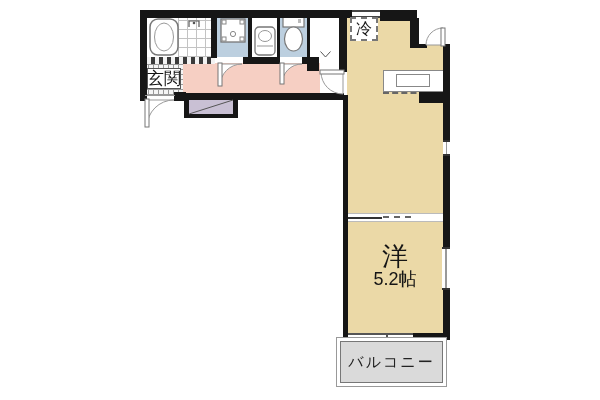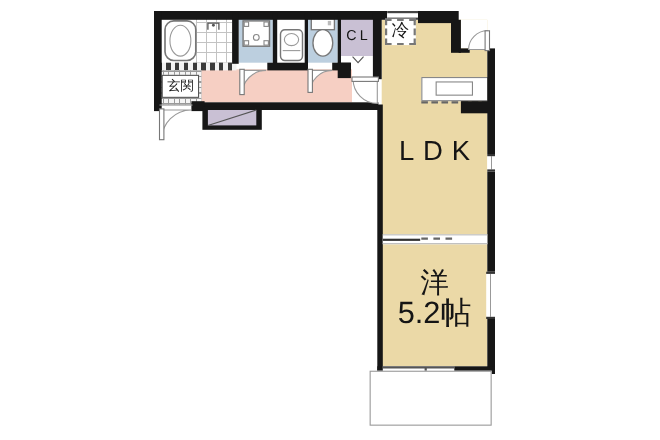--- a/index.html
+++ b/index.html
@@ -83,31 +83,28 @@
     <line x1="3" y1="20" x2="19" y2="20" stroke="#999" stroke-width="1"></line>
   </svg>
 
   <div class="abs floor-blue" style="left:280px;top:12px;width:27px;height:45px;"></div>
   <svg style="left:282px;top:16px;" width="23" height="38" viewBox="0 0 23 38">
     <rect x="1" y="1" width="21" height="10" fill="#fff" stroke="#777" stroke-width="1.2"></rect>
     <rect x="16" y="3" width="3" height="4" fill="#bbb"></rect>
     <ellipse cx="11.5" cy="23" rx="9" ry="12" fill="#fff" stroke="#777" stroke-width="1.2"></ellipse>
   </svg>
 
-  <div class="abs floor-lav center txt" style="left:310px;top:12px;width:29px;height:39px;font-size:13px;letter-spacing:3px;padding-left:3px;">
-    <span>CL</span>
-  </div>
   <div class="abs" style="left:310px;top:51px;width:29px;height:7px;background:#fff;"></div>
   <svg style="left:320px;top:51px;" width="11" height="7" viewBox="0 0 11 7">
     <polyline points="0.5,0.5 5.5,6 10.5,0.5" fill="#fff" stroke="#555" stroke-width="1"></polyline>
   </svg>
 
   <div class="abs kamachi" style="left:143px;top:57px;width:72px;height:7px;"></div>
   <div class="abs tile-fine" style="left:143px;top:64px;width:40px;height:31px;"></div>
-  <div class="abs center txt" style="left:147px;top:68px;width:34px;height:21px;background:#fff;border:1px solid #555;font-size:12px;">
+  <div class="abs center txt" style="left:147px;top:68px;width:34px;height:21px;background:#fff;border:1px solid #555;font-size:17px;">
     <span>玄関</span>
   </div>
 
   <div class="abs center txt" style="left:350px;top:17px;width:28px;height:24px;background:#fff;border:2px dashed #777;font-size:16px;z-index:5;">
     <span>冷</span>
   </div>
 
   <div class="abs" style="left:383px;top:70px;width:61px;height:22px;background:#fff;border:1px solid #888;"></div>
   <div class="abs" style="left:396px;top:74px;width:34px;height:13px;background:#fff;border:1px solid #888;"></div>
   <div class="abs dashes" style="left:383px;top:92px;width:61px;"></div>
@@ -171,25 +168,25 @@
     <path d="M2,1 L2,28 A27,27 0 0 1 29,1 Z" fill="#fff" stroke="#999" stroke-width="1"></path>
     <rect x="0" y="0" width="4" height="28" fill="#fff" stroke="#777" stroke-width="1"></rect>
   </svg>
 
   <svg style="left:426px;top:28px;z-index:8;" width="20" height="20" viewBox="0 0 20 20">
     <path d="M17,17 L17,0 A17,17 0 0 0 0,17 Z" fill="#fff" stroke="#999" stroke-width="1"></path>
     <rect x="15" y="0" width="4" height="18" fill="#fff" stroke="#777" stroke-width="1"></rect>
   </svg>
 
   <div class="abs" style="left:336px;top:337px;width:111px;height:50px;background:#fff;border:1px solid #999;"></div>
+  <div class="abs center txt" style="left:340px;top:341px;width:103px;height:42px;background:var(--balcony-gray,#DADADA);border:1px solid #777;font-size:15px;letter-spacing:2px;color:#222;">
+    <span>バルコニー</span>
+  </div>
 
-  <div class="abs center txt" style="left:347px;top:124px;width:96px;font-size:25px;letter-spacing:8px;padding-left:8px;">
-    <span>LDK</span>
-  </div>
   <div class="abs center txt" style="left:347px;top:243px;width:96px;font-size:26px;">
     <span>洋</span>
   </div>
-  <div class="abs center txt" style="left:347px;top:270px;width:96px;font-size:28px;">
+  <div class="abs center txt" style="left:347px;top:270px;width:96px;font-size:18px;">
     <span>5.2帖</span>
   </div>
 
 
 </div>
 
 </body></html>

